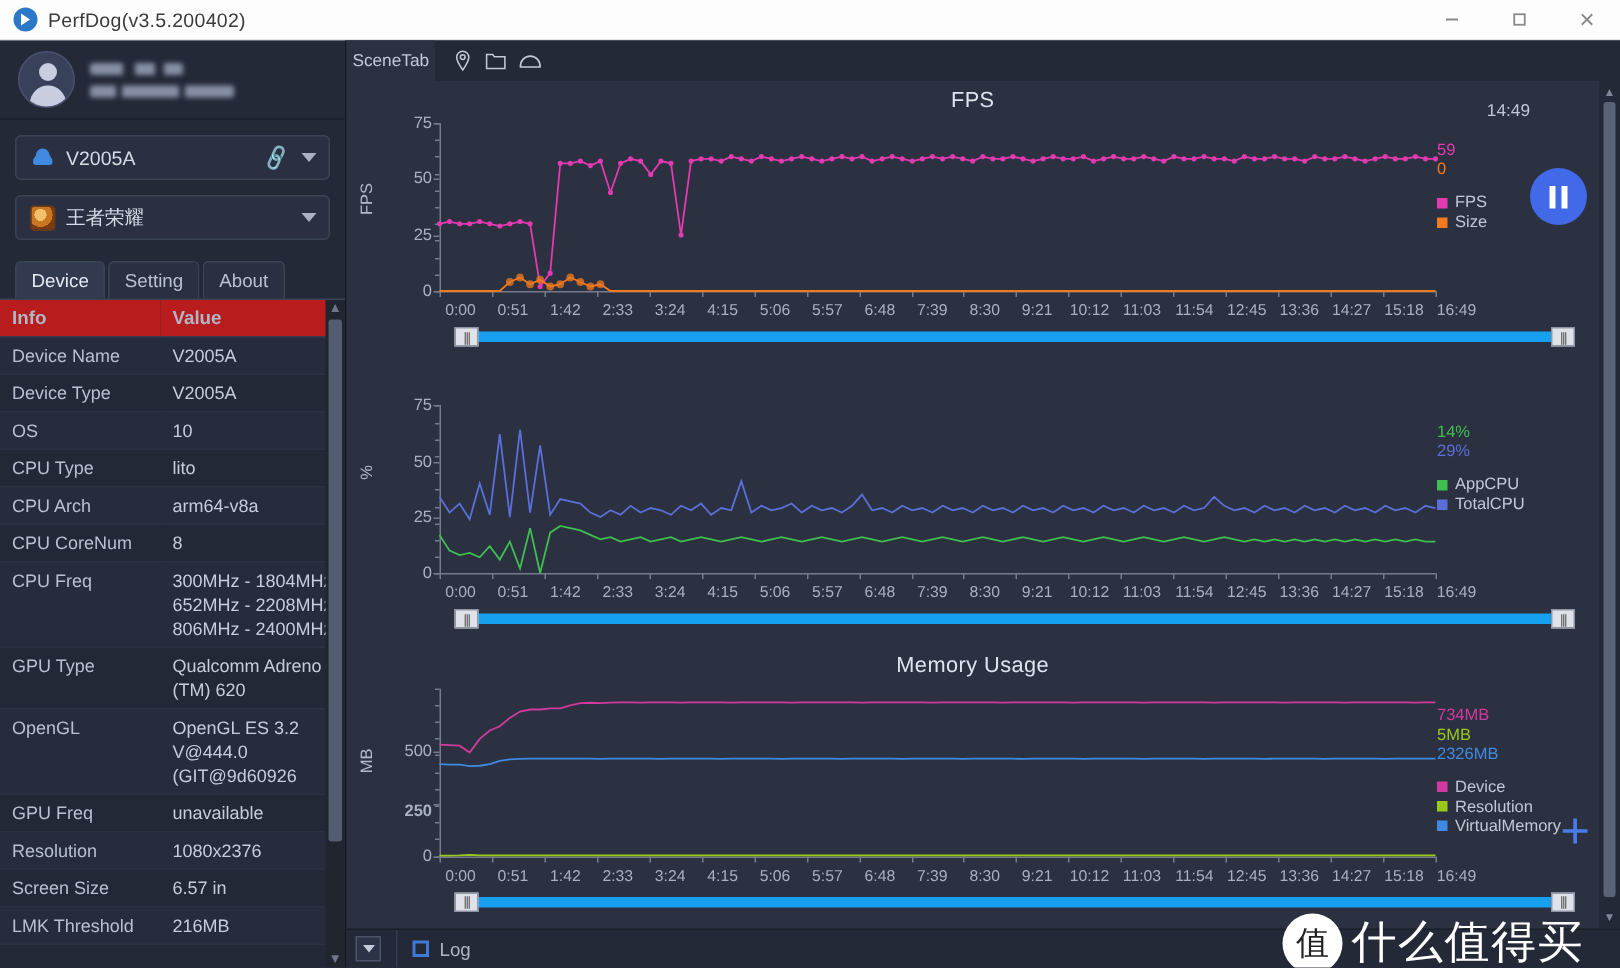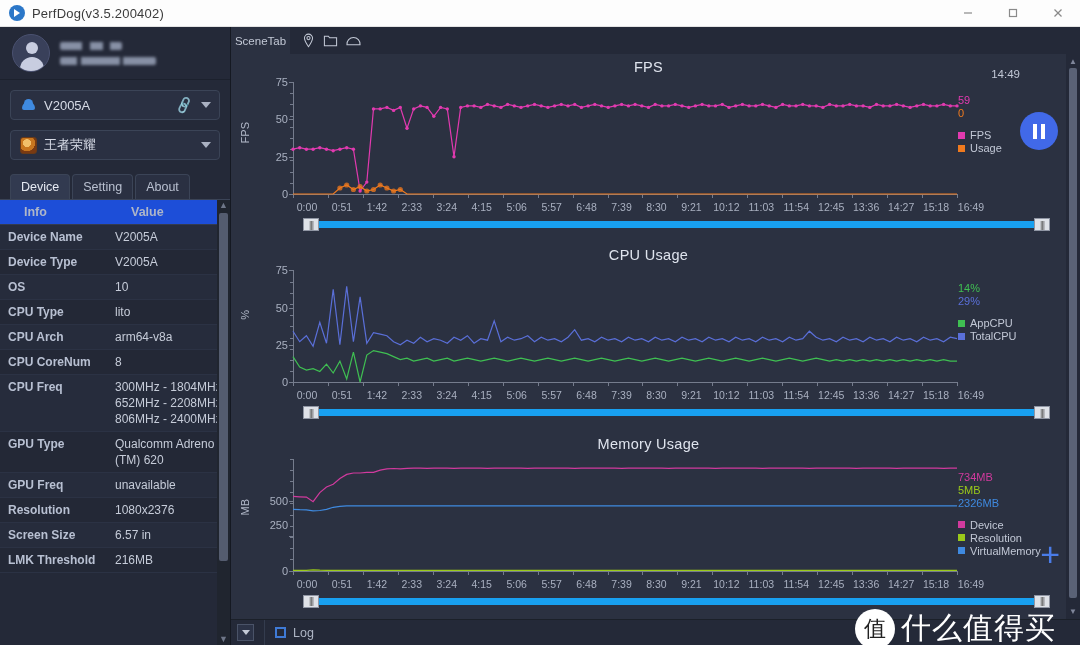--- a/index.html
+++ b/index.html
@@ -79,28 +79,28 @@
     padding:5px 10px 5px 10px; font-size:12.5px; color:#b9c0d0;
     border:1px solid #3b4457; border-bottom:none; border-radius:4px 4px 0 0;
     background:#2a3042;
   }
   .tab.active { background:#323a50; color:#e6eaf3; }
 
   .table-wrap { flex:1; overflow:hidden; position:relative; border-top:1px solid #3b4457; }
   table.info { width:100%; border-collapse:collapse; table-layout:fixed; }
   table.info th {
     text-align:left; font-weight:bold; font-size:12.5px; color:#aeb6c8;
-    padding:5px 24px; background:#1d4ed8; border-bottom:1px solid #333b4e;
+    padding:5px 8px; background:#b91c1c; border-bottom:1px solid #333b4e;
   }
   table.info th:first-child{ width:107px; }
   table.info td {
     padding:4px 8px; font-size:12px; color:#c6ccd9; vertical-align:top;
     border-bottom:1px solid #2b3244; line-height:16px;
   }
-  table.info td:first-child { font-weight:bold; color:#b8c0d2; }
+  table.info td:first-child { font-weight:normal; color:#b8c0d2; }
   table.info tr:nth-child(odd) td { background:#262c3c; }
   table.info tr:nth-child(even) td { background:#232836; }
   .vscroll-side {
     position:absolute; right:0; top:0; width:13px; height:100%; background:#20252f;
     display:flex; flex-direction:column; align-items:center; justify-content:space-between;
   }
   .vscroll-side .arrow { color:#6f7policy; color:#6e7688; font-size:9px; line-height:11px; }
   .vscroll-side .thumb { position:absolute; top:13px; height:348px; width:9px; background:#545c6f; border-radius:2px; }
 
   
@@ -284,20 +284,24 @@
                 <td>CPU CoreNum</td>
                 <td>8</td>
               </tr>
               <tr>
                 <td>CPU Freq</td>
                 <td>300MHz - 1804MHz 652MHz - 2208MHz 806MHz - 2400MHz</td>
               </tr>
               <tr>
                 <td>GPU Type</td>
                 <td>Qualcomm Adreno (TM) 620</td>
+              </tr>
+              <tr>
+                <td>OpenGL</td>
+                <td>OpenGL ES 3.2 V@444.0 (GIT@9d60926</td>
               </tr>
               <tr>
                 <td>GPU Freq</td>
                 <td>unavailable</td>
               </tr>
               <tr>
                 <td>Resolution</td>
                 <td>1080x2376</td>
               </tr>
               <tr>
@@ -525,32 +529,31 @@
               <div class="legend" style="top: 40px; right: 8px; width: 100px;">
                 <div class="val" style="color: rgb(226, 58, 176);">59</div>
                 <div class="val" style="color: rgb(240, 122, 30);">0</div>
                 <div style="height: 8px;"></div>
                 <div class="row">
                   <span class="sw" style="background: rgb(226, 58, 176);"></span>
                   <span>FPS</span>
                 </div>
                 <div class="row">
                   <span class="sw" style="background: rgb(240, 122, 30);"></span>
-                  <span>Usage</span>
+                  <span>Size</span>
                 </div>
               </div>
               <div style="position: absolute; right: 46px; top: 14px; font-size: 11.5px; color: rgb(194, 200, 214);">14:49</div>
               <div class="scrollbar-x" style="top: 164px; left: 72px; right: 16px;">
                 <div class="sb-fill"></div>
                 <div class="sb-grip" style="left: 0px;">|||</div>
                 <div class="sb-grip" style="right: 0px;">|||</div>
               </div>
             </div>
             <div class="chart-block">
-              <div class="chart-title">CPU Usage</div>
               <div class="ylabel" style="top: 68px;">%</div>
               <div class="vaxis" style="left: 62px; top: 28px; height: 112px;"></div>
               <div class="ytick" style="top: 140px; right: 778px; position: absolute;">0</div>
               <div class="tickmark" style="left: 58px; top: 140px;"></div>
               <div class="ytick" style="top: 102.667px; right: 778px; position: absolute;">25</div>
               <div class="tickmark" style="left: 58px; top: 102.667px;"></div>
               <div class="ytick" style="top: 65.3333px; right: 778px; position: absolute;">50</div>
               <div class="tickmark" style="left: 58px; top: 65.3333px;"></div>
               <div class="ytick" style="top: 28px; right: 778px; position: absolute;">75</div>
               <div class="tickmark" style="left: 58px; top: 28px;"></div>
@@ -628,21 +631,21 @@
                 <div class="sb-grip" style="left: 0px;">|||</div>
                 <div class="sb-grip" style="right: 0px;">|||</div>
               </div>
             </div>
             <div class="chart-block">
               <div class="chart-title">Memory Usage</div>
               <div class="ylabel" style="top: 68px;">MB</div>
               <div class="vaxis" style="left: 62px; top: 28px; height: 112px;"></div>
               <div class="ytick" style="top: 140px; right: 778px; position: absolute;">0</div>
               <div class="tickmark" style="left: 58px; top: 140px;"></div>
-              <div class="ytick" style="top: 94px; right: 778px; position: absolute;">250</div>
+              <div class="ytick" style="top: 110px; right: 778px; position: absolute; font-weight: bold;">250</div>
               <div class="tickmark" style="left: 58px; top: 105px;"></div>
               <div class="ytick" style="top: 70px; right: 778px; position: absolute;">500</div>
               <div class="tickmark" style="left: 58px; top: 70px;"></div>
               <div class="tickmark" style="left: 59px; top: 28px; width: 3px;"></div>
               <div class="tickmark" style="left: 59px; top: 39.2px; width: 3px;"></div>
               <div class="tickmark" style="left: 59px; top: 50.4px; width: 3px;"></div>
               <div class="tickmark" style="left: 59px; top: 61.6px; width: 3px;"></div>
               <div class="tickmark" style="left: 59px; top: 72.8px; width: 3px;"></div>
               <div class="tickmark" style="left: 59px; top: 84px; width: 3px;"></div>
               <div class="tickmark" style="left: 59px; top: 95.2px; width: 3px;"></div>

